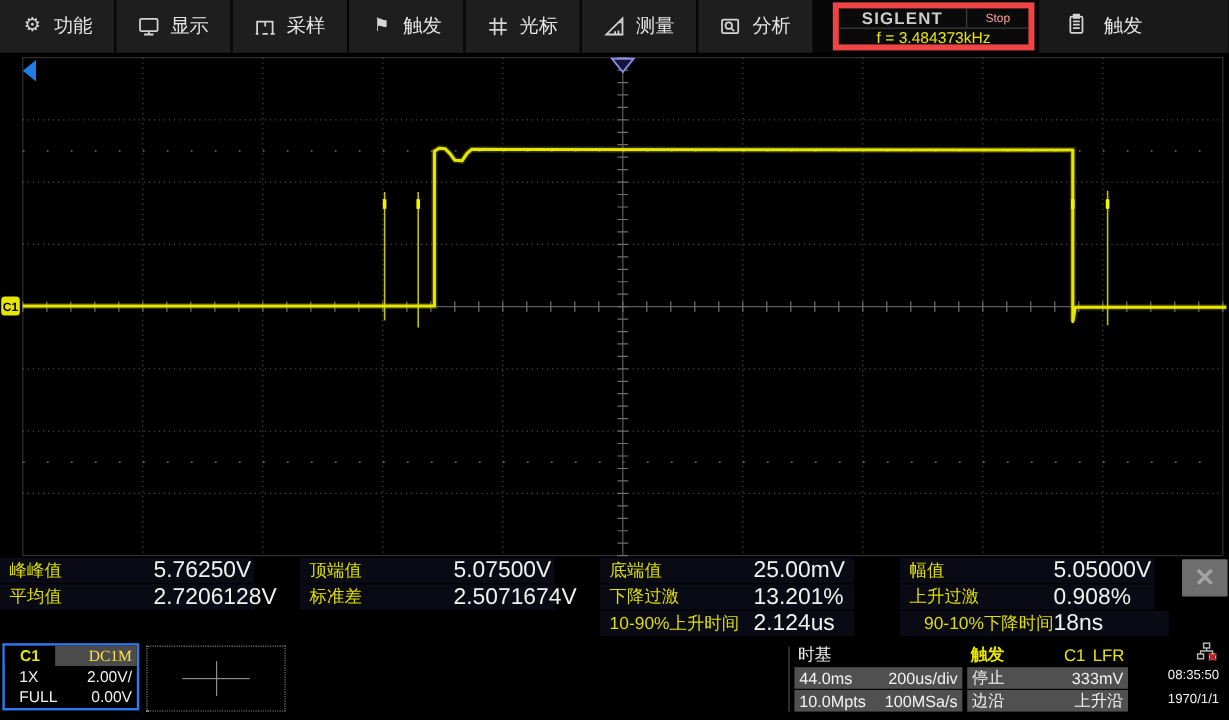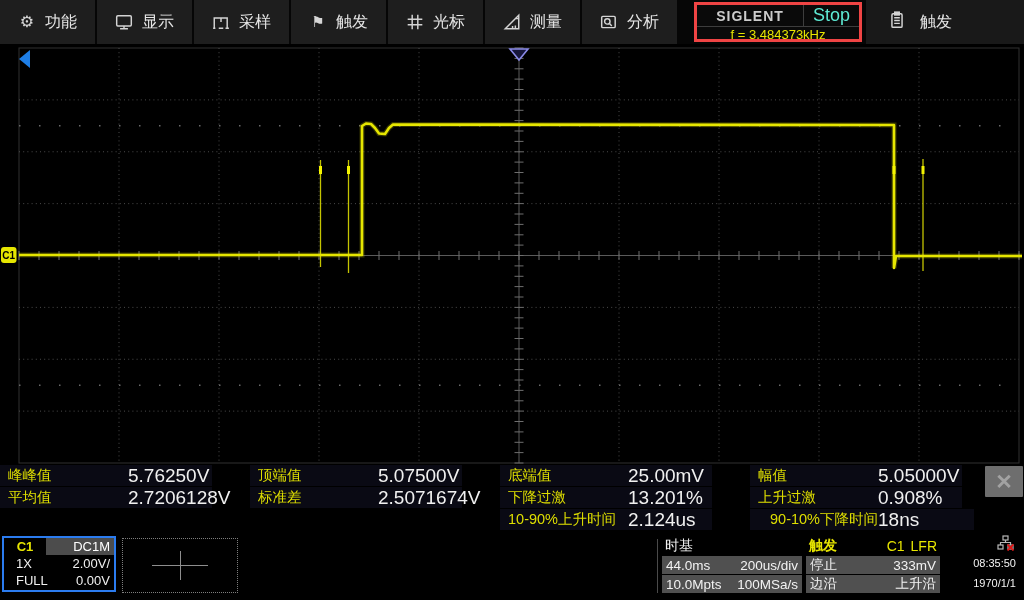--- a/index.html
+++ b/index.html
@@ -8,45 +8,45 @@
   
   #menubar{position:absolute;left:0;top:0;width:1024px;height:44px;background:#060606;display:flex;}
   .menu-item{width:95px;height:44px;margin-right:2px;background:#1e1e1e;display:flex;
              align-items:center;justify-content:center;gap:9px;color:#e6e6e6;font-size:16px;cursor:pointer;}
   .menu-item .mi-ico{width:18px;height:18px;display:flex;align-items:center;justify-content:center;
              color:#d6d6d6;font-size:16px;line-height:18px;}
   #menu-right{position:absolute;left:866px;top:0;width:158px;height:44px;background:#191919;
               display:flex;align-items:center;gap:14px;padding-left:22px;box-sizing:border-box;
               color:#e6e6e6;font-size:16px;}
   
-  #status-block{position:absolute;left:694px;top:2px;width:168px;height:40px;border:3px solid #ef4444;
+  #status-block{position:absolute;left:694px;top:2px;width:168px;height:40px;border:5px solid #ef4444;
                 box-sizing:border-box;background:#0a0a0a;display:flex;flex-direction:column;}
   #status-top{flex:1;display:flex;border-bottom:1px solid #3d3d3d;}
   #brand{width:106px;display:flex;align-items:center;justify-content:center;color:#cccccc;
          font-weight:bold;font-size:14px;letter-spacing:1px;border-right:1px solid #3d3d3d;}
-  #acq-state{flex:1;display:flex;align-items:center;justify-content:center;color:#5eead4;font-size:18px;}
+  #acq-state{flex:1;display:flex;align-items:center;justify-content:center;color:#fca5a5;font-size:10px;}
   #freq-counter{flex:1;display:flex;align-items:center;justify-content:center;color:#e8e600;font-size:13px;}
   
   #plot-layer{position:absolute;left:0;top:0;width:1024px;height:600px;}
   
   #meas-table{position:absolute;left:0;top:465px;width:1024px;height:66px;background:#000;}
   .meas-group{position:absolute;top:0;width:248px;height:66px;}
   .meas-row{position:absolute;left:0;width:212px;height:21px;background:#0a0a14;display:flex;align-items:center;}
   .meas-label{color:#dede00;font-size:14.5px;padding-left:8px;white-space:nowrap;}
   .meas-value{position:absolute;left:128px;color:#f0f0f0;font-size:19px;white-space:nowrap;}
   #meas-close{position:absolute;left:985px;top:1px;width:38px;height:31px;background:#6e6e6e;
               display:flex;align-items:center;justify-content:center;color:#a2a2a2;
               font-size:21px;font-weight:bold;cursor:pointer;border-radius:1px;}
   
   #bottombar{position:absolute;left:0;top:533px;width:1024px;height:67px;background:#000;}
   #ch1-box{position:absolute;left:2px;top:3px;width:114px;height:56px;border:2px solid #2b7cf0;
            background:#000;box-sizing:border-box;cursor:pointer;}
   .ch-row{display:flex;height:17px;align-items:center;font-size:13px;color:#f0f0f0;}
   #ch1-title{width:42px;text-align:center;color:#e8e600;font-weight:bold;background:#000;}
-  #ch1-coupling{flex:1;background:#4c4c4c;color:#ffffff;text-align:right;padding-right:4px;height:17px;line-height:17px;}
+  #ch1-coupling{flex:1;background:#4c4c4c;color:#fde047;text-align:right;padding-right:4px;height:17px;line-height:17px;font-family:Liberation Serif, serif;}
   .ch-left{padding-left:12px;}
   .ch-right{margin-left:auto;padding-right:4px;}
   #add-box{position:absolute;left:122px;top:5px;width:114px;height:53px;border:1px dotted #7e7e7e;cursor:pointer;}
   #add-box .ph{position:absolute;left:29px;top:26px;width:56px;height:1px;background:#8e8e8e;}
   #add-box .pv{position:absolute;left:57px;top:12px;width:1px;height:29px;background:#8e8e8e;}
   #bb-divider{position:absolute;left:657px;top:6px;width:1px;height:54px;background:#4a4a4a;}
   .info-block{position:absolute;top:4px;}
   .info-head{height:18px;display:flex;align-items:center;font-size:14px;color:#f2f2f2;padding:0 3px;}
   .info-row{height:18px;margin-top:1px;background:#505050;display:flex;align-items:center;
             justify-content:space-between;font-size:13.5px;color:#f2f2f2;padding:0 4px;}

